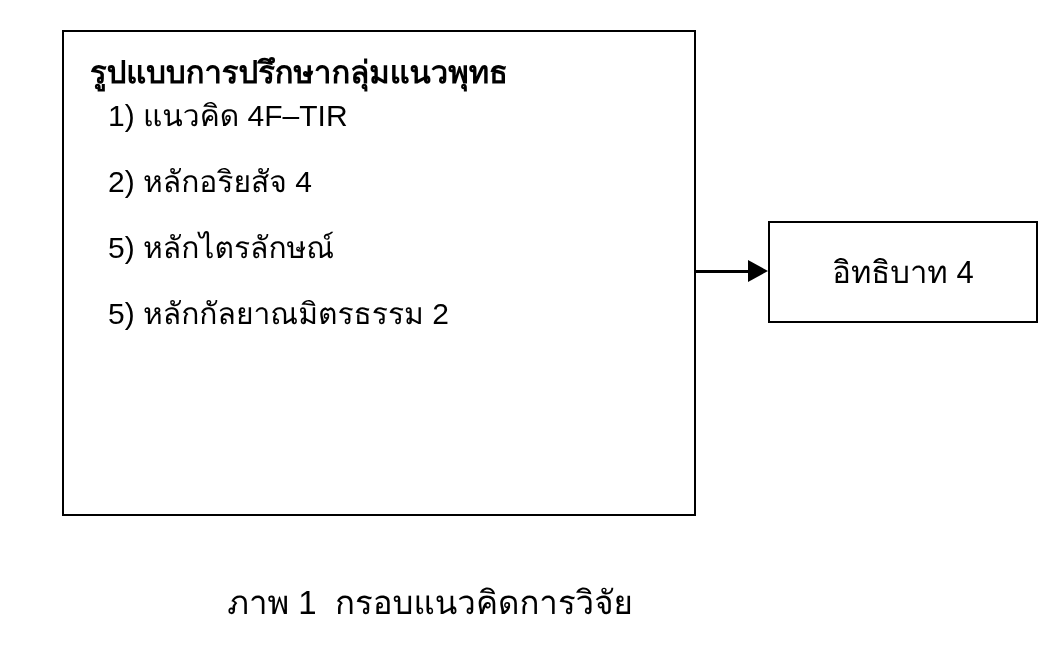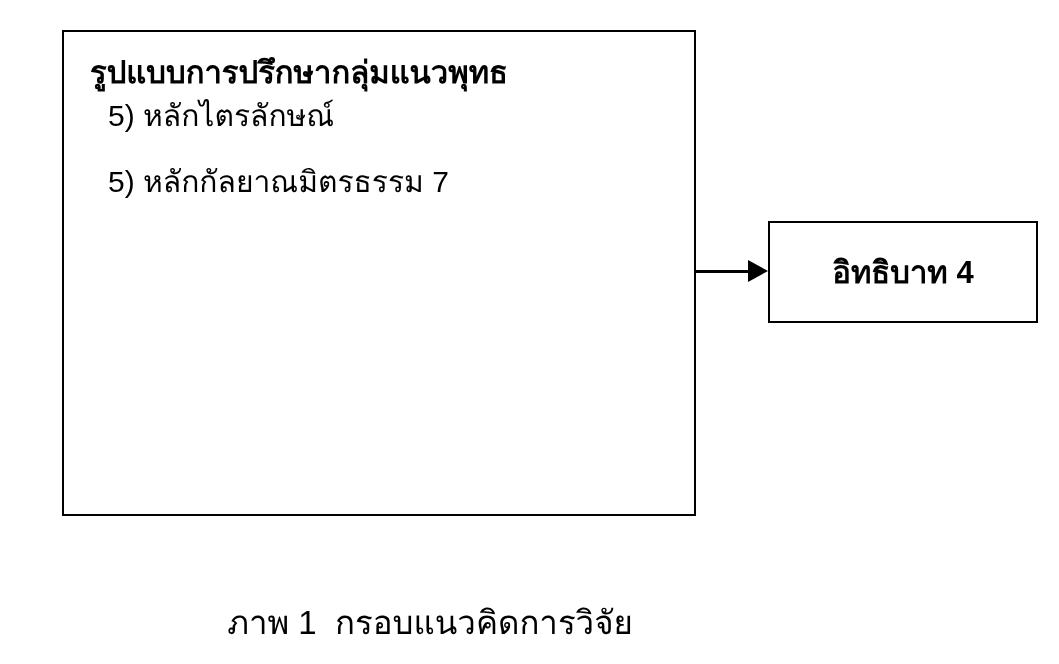--- a/index.html
+++ b/index.html
@@ -69,43 +69,45 @@
     height: 102px;
     border: 2px solid #000000;
     background: #ffffff;
     box-sizing: border-box;
     display: flex;
     align-items: center;
     justify-content: center;
   }
   .right-box-label {
     font-size: 31px;
-    font-weight: 700;
+    font-weight: 400;
     white-space: pre;
   }
   .caption {
     position: absolute;
     left: 0;
-    top: 596px;
+    top: 576px;
     width: 860px;
     text-align: center;
     font-size: 33px;
     white-space: pre;
   }
 </style>
 </head>
 <body>
 
 <div class="canvas">
 
   <div class="left-box">
     <div class="left-box-title">รูปแบบการปรึกษากลุ่มแนวพุทธ</div>
     <ul class="left-box-list">
+      <li>1) แนวคิด 4F–TIR</li>
+      <li>2) หลักอริยสัจ 4</li>
       <li>5) หลักไตรลักษณ์</li>
-      <li>5) หลักกัลยาณมิตรธรรม 7</li>
+      <li>5) หลักกัลยาณมิตรธรรม 2</li>
     </ul>
   </div>
 
   <div class="arrow-line"></div>
   <div class="arrow-head"></div>
 
   <div class="right-box">
     <div class="right-box-label">อิทธิบาท 4</div>
   </div>
 

